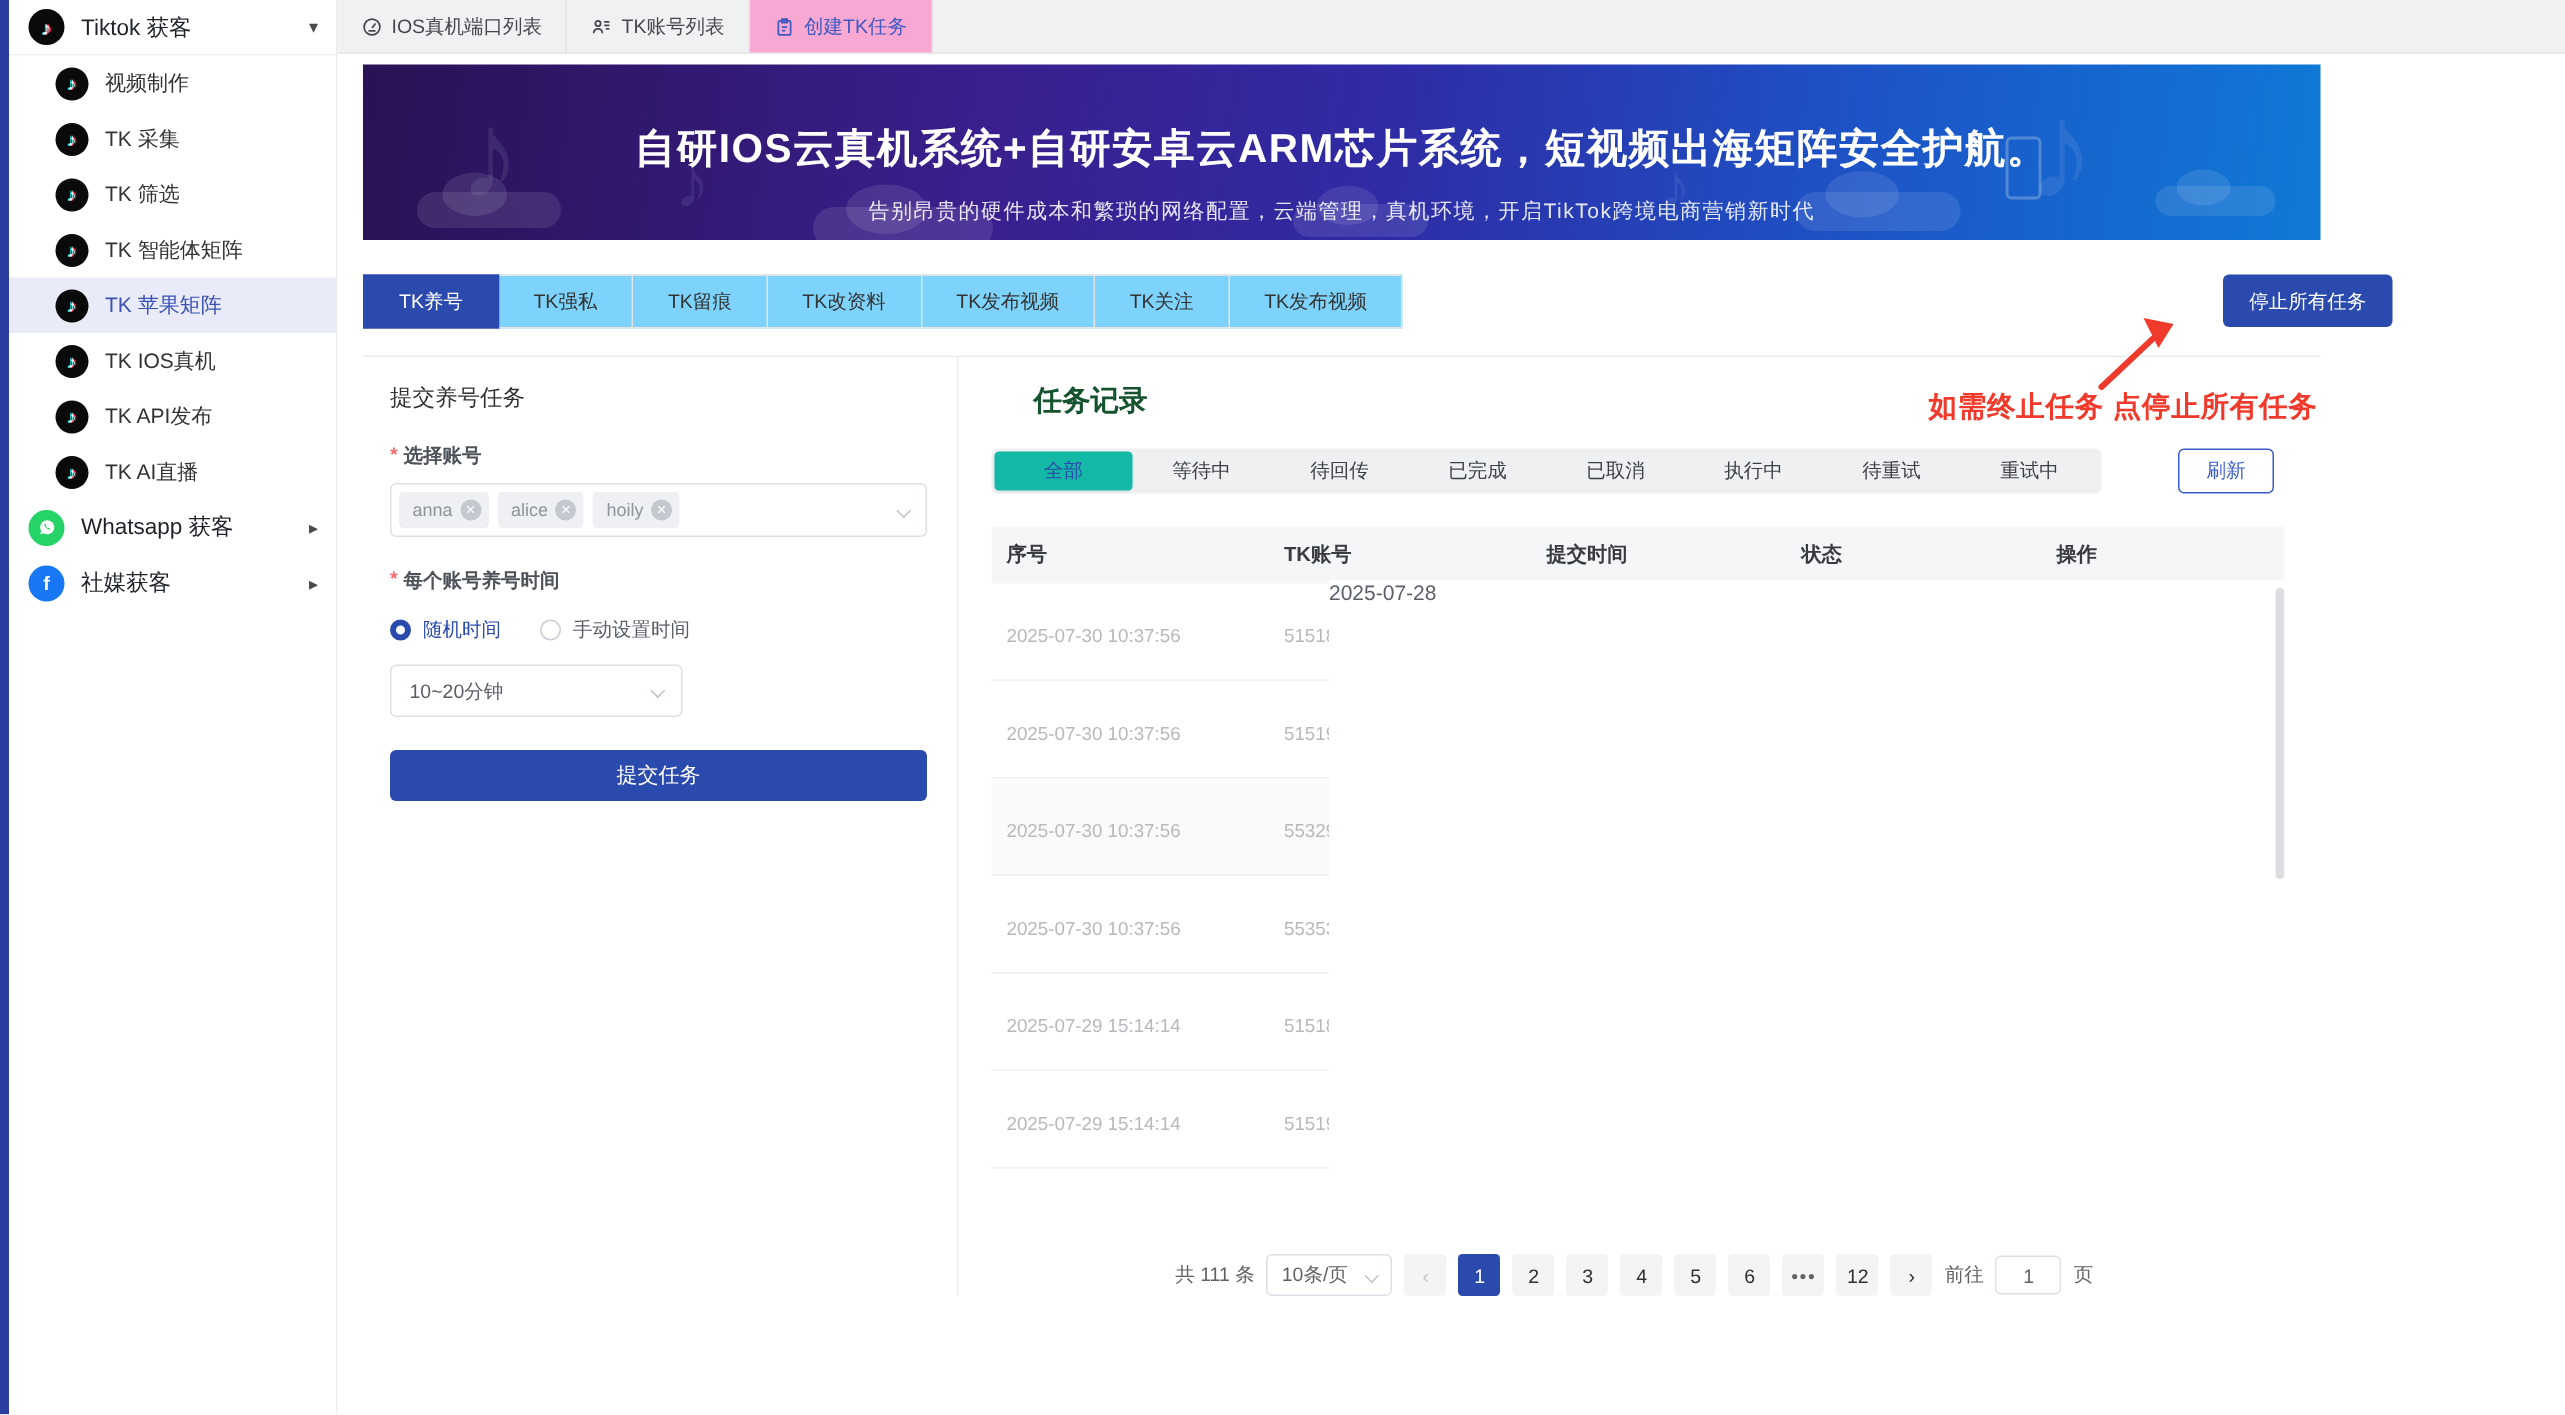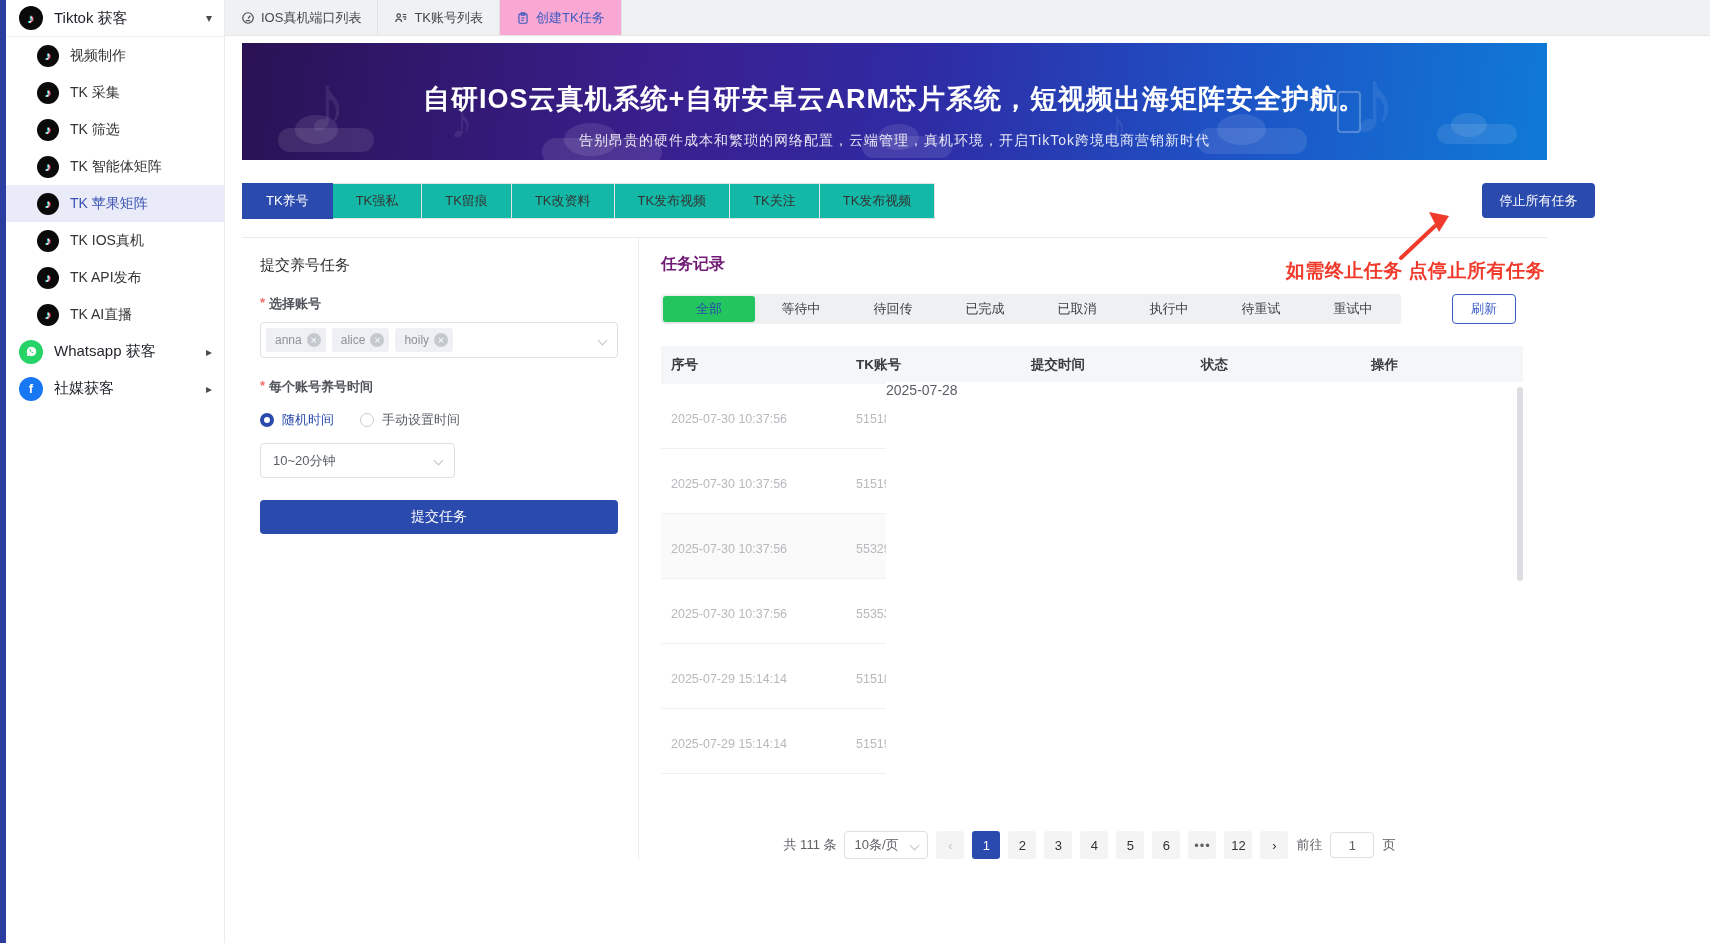--- a/index.html
+++ b/index.html
@@ -41,21 +41,21 @@
   .b-title { margin-top:38px; text-align:center; color:#fff; font-size:27px; font-weight:600; letter-spacing:1px; position:relative; z-index:2; }
   .b-sub { margin-top:15px; text-align:center; color:rgba(255,255,255,.88); font-size:14px; letter-spacing:1px; position:relative; z-index:2; }
   .deco-note { position:absolute; color:#fff; opacity:.08; z-index:1; }
   .deco-cloud { position:absolute; background:rgba(255,255,255,.10); border-radius:30px; z-index:1; }
   .deco-cloud::before { content:""; position:absolute; left:18%; top:-55%; width:45%; height:120%; background:inherit; border-radius:50%; }
   .deco-phone { position:absolute; width:24px; height:42px; border:2px solid rgba(255,255,255,.25); border-radius:4px; z-index:1; }
 
   
   .tabrow { position:relative; margin:23px 115px 0 17px; height:36px; display:flex; }
   .type-tabs { display:flex; }
-  .type-tab { height:36px; padding:0 23px; display:flex; align-items:center; font-size:13px; color:#333; background:#14b8a6; border:1px solid #e4e4e4; border-left:none; cursor:pointer; }
+  .type-tab { height:36px; padding:0 23px; display:flex; align-items:center; font-size:13px; color:#333; background:#7dd3fc; border:1px solid #e4e4e4; border-left:none; cursor:pointer; }
   .type-tab:first-child { border-left:1px solid #e4e4e4; }
   .type-tab.active { background:#2b4aad; border-color:#2b4aad; color:#fff; }
   .stop-btn { position:absolute; right:0; top:0; width:113px; height:35px; background:#2b4aad; color:#fff; border:none; border-radius:4px; font-size:13px; cursor:pointer; font-family:inherit; }
   .divider { margin:18px 163px 0 17px; border-bottom:1px solid #ebebeb; }
 
   
   .panels { display:flex; margin:0 163px 0 17px; align-items:stretch; }
   .form-panel { width:397px; border-right:1px solid #ececec; min-height:585px; padding:18px 20px 0 18px; }
   .f-title { font-size:15px; font-weight:400; color:#303133; }
   .f-label { display:flex; gap:4px; font-size:13px; font-weight:600; color:#4e5259; margin-top:20px; }
@@ -69,25 +69,25 @@
   .radio-opt { display:flex; gap:8px; align-items:center; font-size:13px; color:#5a5e66; cursor:pointer; }
   .radio { width:14px; height:14px; border-radius:50%; background:#fff; flex:none; }
   .radio.on { border:4px solid #2b4aad; }
   .radio.off { border:1px solid #c9ccd4; }
   .radio-opt.sel .lbl { color:#2b4aad; }
   .select { margin-top:14px; width:195px; height:35px; border:1px solid #dcdfe6; border-radius:4px; display:flex; align-items:center; justify-content:space-between; padding:0 12px; font-size:13px; color:#5a5e66; cursor:pointer; background:#fff; }
   .submit { display:block; width:358px; height:34px; margin-top:22px; background:#2b4aad; color:#fff; border:none; border-radius:4px; font-size:14px; cursor:pointer; font-family:inherit; }
 
   
   .records-panel { flex:1; padding:16px 25px 0 22px; position:relative; }
-  .rec-title { font-size:16px; font-weight:700; color:#701a75; }
+  .rec-title { font-size:19px; font-weight:700; color:#14532d;margin-left:28px; }
   .filter-wrap { position:relative; margin-top:19px; }
   .segbar { width:740px; background:#eef0f2; border-radius:4px; padding:2px; display:flex; }
   .seg { flex:1; height:26px; display:flex; align-items:center; justify-content:center; font-size:13px; color:#3c3f45; border-radius:3px; cursor:pointer; }
-  .seg.on { background:#22c55e; color:#2b4aad; box-shadow:0 1px 2px rgba(0,0,0,.08); }
+  .seg.on { background:#14b8a6; color:#2b4aad; box-shadow:0 1px 2px rgba(0,0,0,.08); }
   .refresh-btn { position:absolute; right:7px; top:0; width:64px; height:30px; background:#fff; border:1px solid #3a5bc7; color:#3a5bc7; border-radius:4px; font-size:13px; cursor:pointer; font-family:inherit; }
 
   .table-wrap { margin-top:22px; width:862px; height:467px; overflow:hidden; position:relative; }
   .t-head { display:flex; height:38px; align-items:center; background:#f5f6f7; }
   .hcell { font-size:13.5px; font-weight:700; color:#383b40; }
   .c1 { width:195px; padding-left:10px; } .c2 { width:175px; } .c3 { width:170px; } .c4 { width:170px; } .c5 { flex:1; }
   .t-row { display:flex; height:65px; align-items:center; border-bottom:1px solid #f0f0f0; }
   .t-row.hl { background:#fafafa; }
   .cell .main { font-size:14px; color:#5a5e66; }
   .cell .sub { font-size:12.5px; color:#b7b9bd; margin-top:6px; }

